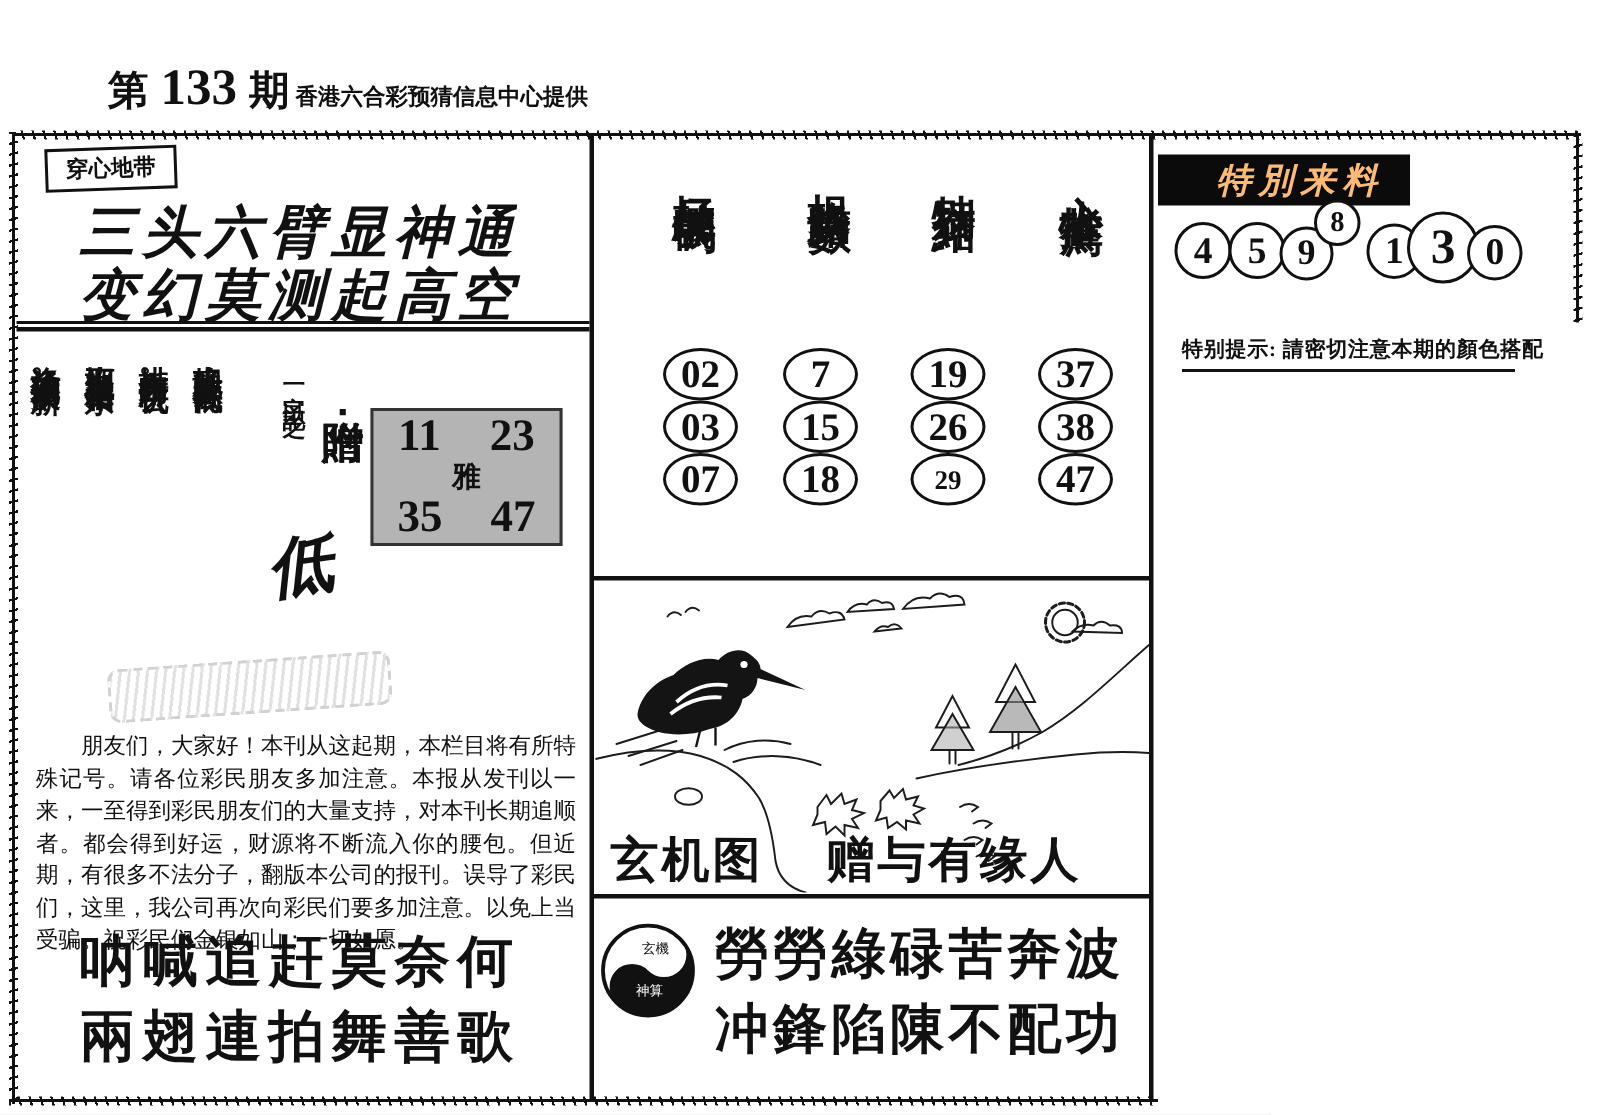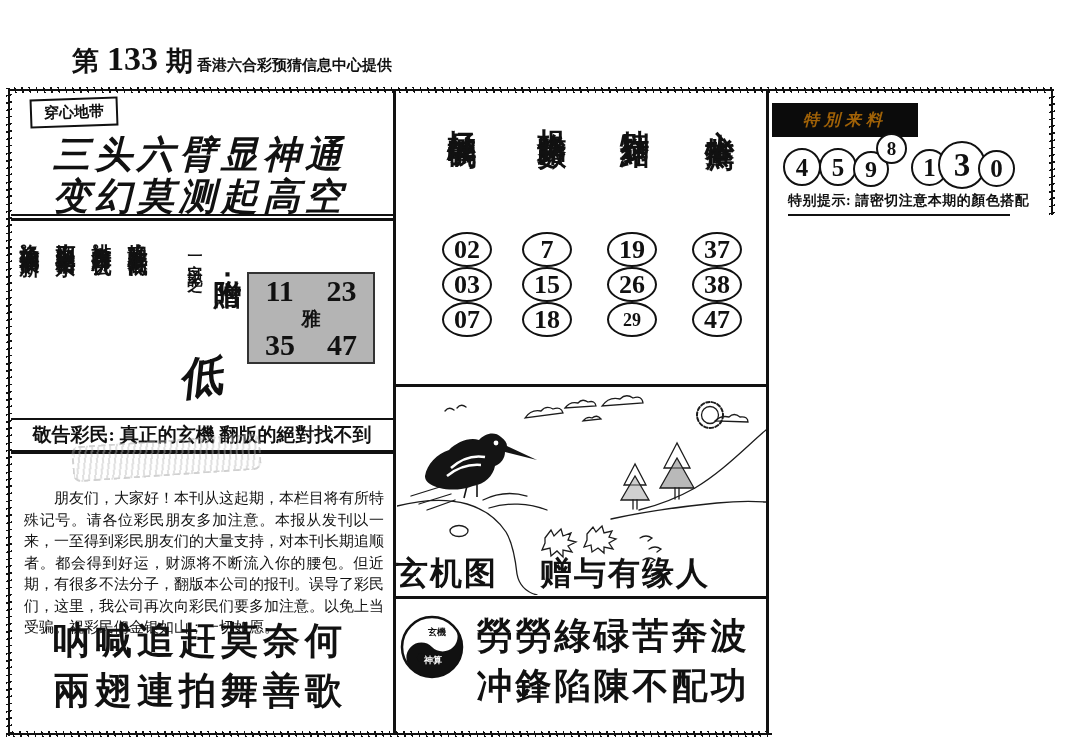--- a/index.html
+++ b/index.html
@@ -25,29 +25,29 @@
   .graybox{background:#b4b4b4;border:2px solid #333;display:flex;flex-direction:column;
            align-items:center;justify-content:space-between;padding:2px 0;}
   .graybox .numrow{display:flex;width:100%;justify-content:space-around;
                    font-size:30px;font-weight:700;line-height:1;}
   .graybox .midchar{font-size:19px;font-weight:700;line-height:1;}
   .noticebar{border-top:2px solid #111;border-bottom:4px solid #111;
              display:flex;align-items:center;justify-content:center;
              font-weight:700;font-size:19px;}
   .para{font-size:15px;line-height:21.5px;text-align:justify;text-indent:2em;}
   .bigline{font-weight:700;text-align:center;white-space:nowrap;}
-  .blacklabel{background:#0b0b0b;color:#a16207;display:flex;align-items:center;
-              justify-content:center;font-weight:700;font-size:16px;
-              letter-spacing:5px;font-style:italic;}
+  .blacklabel{background:#0b0b0b;color:#fdba74;display:flex;align-items:center;
+              justify-content:center;font-weight:700;font-size:23px;
+              letter-spacing:5px;font-style:italic;padding-left:22px;}
   .tipline{font-weight:700;font-size:14px;border-bottom:2px solid #111;
-           padding-bottom:4px;white-space:nowrap;letter-spacing:.5px;}
+           padding-bottom:4px;white-space:nowrap;letter-spacing:.5px;margin-top:32px;}
   .stamp{border:2px dashed #9a9a9a;border-radius:8px;opacity:.45;
          transform:rotate(-4deg);background:
          repeating-linear-gradient(100deg,#bbb 0 2px,transparent 2px 6px);}
-  .yylabel{position:absolute;font-size:9px;font-weight:700;line-height:1;}
+  .yylabel{position:absolute;font-size:9px;font-weight:400;line-height:1;}
 </style>
 </head>
 <body>
 
 <div id="page">
 
   <div class="abs" style="left:72px;top:40px;white-space:nowrap;">
     <span style="font-size:27px;font-weight:700;">第</span>
     <span style="font-size:34px;font-weight:700;padding:0 4px;">133</span>
     <span style="font-size:27px;font-weight:700;">期</span>
@@ -85,21 +85,20 @@
       <span>11</span>
       <span>23</span>
     </div>
     <div class="midchar">雅</div>
     <div class="numrow">
       <span>35</span>
       <span>47</span>
     </div>
   </div>
 
-  <div class="abs noticebar" style="left:11px;top:418px;width:382px;height:30px;">敬告彩民: 真正的玄機 翻版的絕對找不到</div>
 
   <div class="abs stamp" style="left:72px;top:440px;width:185px;height:32px;"></div>
 
   <div class="abs para" style="left:24px;top:488px;width:360px;height:152px;">朋友们，大家好！本刊从这起期，本栏目将有所特殊记号。请各位彩民朋友多加注意。本报从发刊以一来，一至得到彩民朋友们的大量支持，对本刊长期追顺者。都会得到好运，财源将不断流入你的腰包。但近期，有很多不法分子，翻版本公司的报刊。误导了彩民们，这里，我公司再次向彩民们要多加注意。以免上当受骗。祝彩民们金银如山；一切如愿。</div>
 
   <div class="abs bigline" style="left:14px;top:666px;width:372px;font-size:37px;letter-spacing:5px;">兩翅連拍舞善歌</div>
   <div class="abs bigline" style="left:14px;top:616px;width:372px;font-size:37px;letter-spacing:5px;">呐喊追赶莫奈何</div>
 
   <div class="abs vert vhead" style="left:445px;top:106px;height:130px;">極品號碼</div>
   <div class="abs vert vhead" style="left:535px;top:106px;height:130px;">捉膽路數</div>
@@ -162,21 +161,21 @@
     </g>
 
     <g>
       <path fill="#141414" d="M28,88 C30,76 40,66 52,62 C60,54 72,49 82,52 C88,45 98,43 104,49 C108,52 110,55 110,58 L140,72 L108,64 C108,70 104,76 98,78 C96,88 88,96 76,98 C60,104 42,102 33,96 C29,93 28,91 28,88 Z"></path>
       <circle cx="99" cy="55" r="2.4" fill="#fff"></circle>
       <path d="M54,80 C64,71 76,67 88,69 M50,88 C60,80 72,76 84,77" stroke="#fff" stroke-width="2.5" fill="none"></path>
       <path d="M70,98 L67,110 M80,97 L80,109" stroke="#141414" stroke-width="1.6"></path>
     </g>
   </svg>
 
-  <div class="abs bigline" style="left:396px;top:552px;width:292px;font-size:32px;letter-spacing:2px;">
+  <div class="abs bigline" style="left:396px;top:552px;width:292px;font-size:32px;letter-spacing:2px;padding-left:11px;">
     <span>玄机图</span>
     <span style="display:inline-block;width:22px;"></span>
     <span>赠与有缘人</span>
   </div>
 
   <svg class="abs" style="left:399px;top:614px;" width="66" height="66" viewBox="0 0 66 66">
     <g transform="rotate(-135 33 33)">
       <circle cx="33" cy="33" r="30" fill="#fff" stroke="#111" stroke-width="2.5"></circle>
       <path d="M33,3 A15,15 0 0,1 33,33 A15,15 0 0,0 33,63 A30,30 0 0,1 33,3 Z" fill="#111"></path>
       <circle cx="33" cy="18" r="4.5" fill="#111"></circle>

